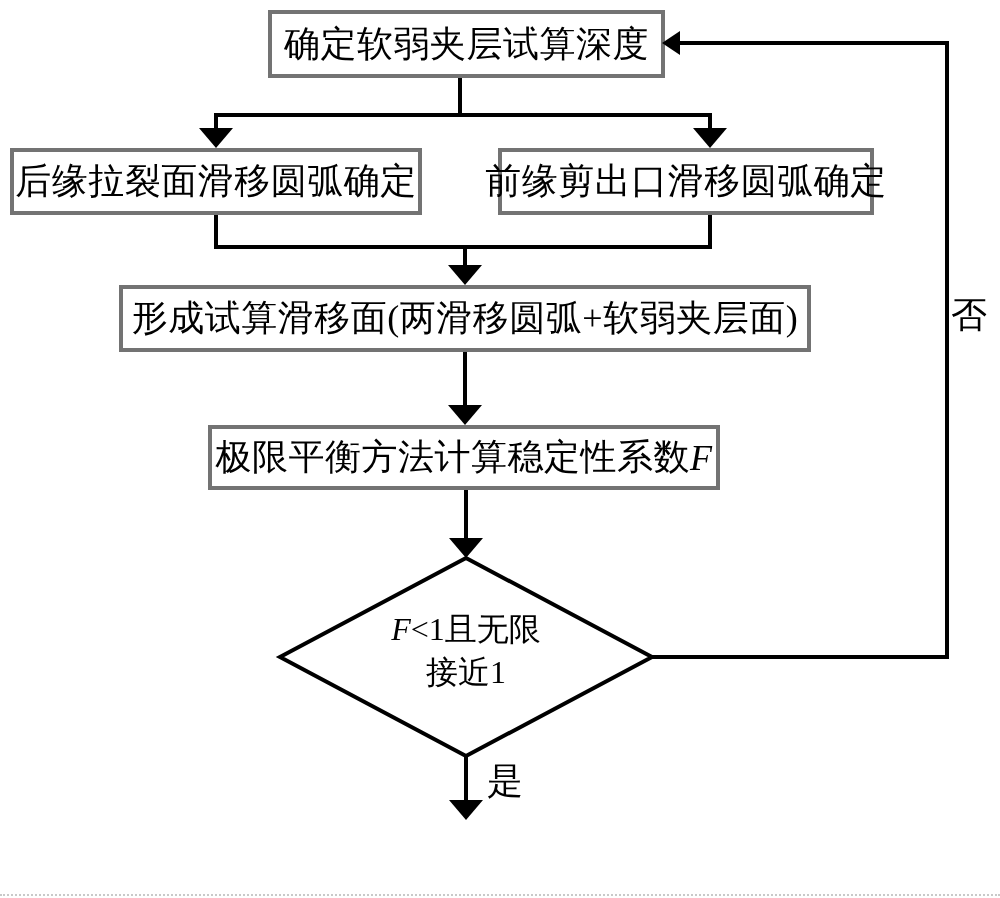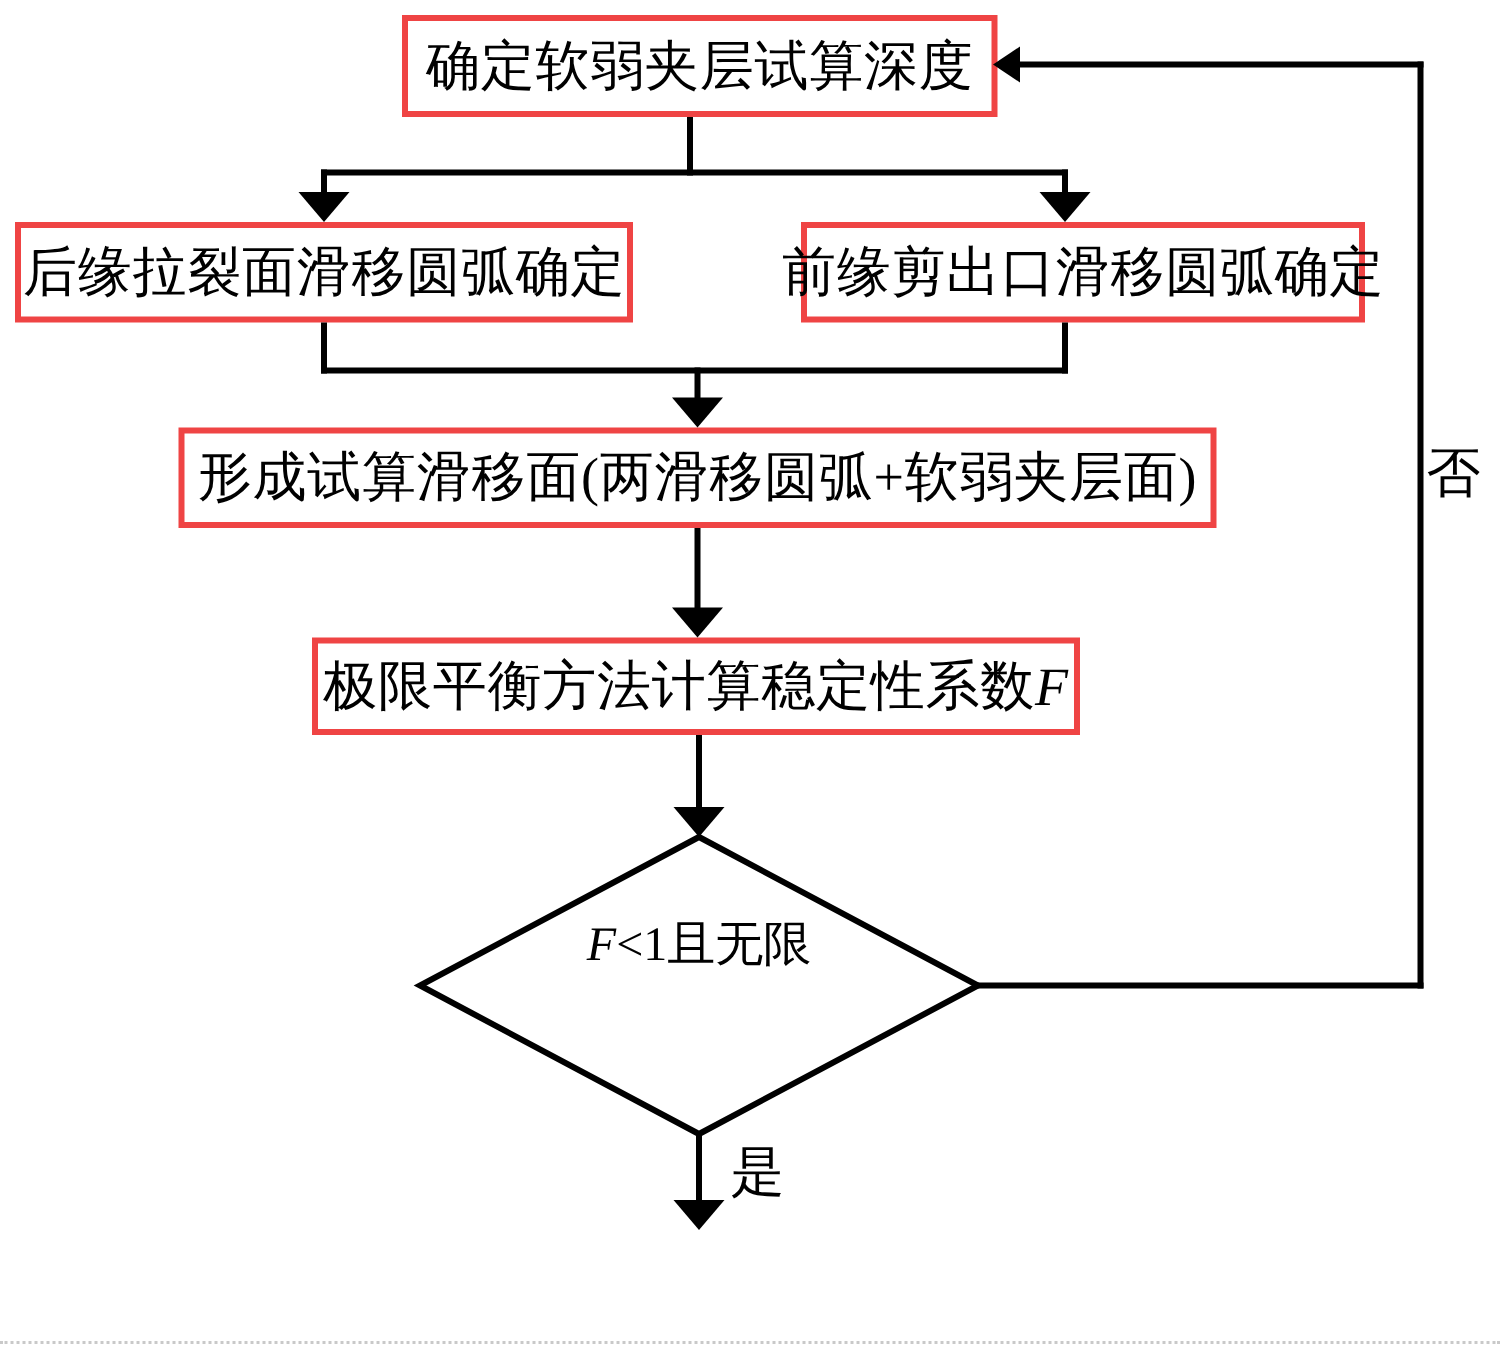--- a/index.html
+++ b/index.html
@@ -12,21 +12,21 @@
     width: 1000px;
     height: 898px;
     background: #ffffff;
     font-family: "Liberation Serif", "DejaVu Serif", serif;
     color: #000;
     overflow: hidden;
   }
   .box {
     position: absolute;
     box-sizing: border-box;
-    border: 4px solid #ef4444;
+    border: 4px solid #737373;
     background: #fff;
     display: flex;
     align-items: center;
     justify-content: center;
     font-size: 36px;
     white-space: nowrap;
     letter-spacing: 0.5px;
   }
   .line {
     position: absolute;
@@ -84,39 +84,40 @@
 <div id="canvas">
 
   <div class="box" style="left:268px; top:10px; width:397px; height:68px;">
     <span>确定软弱夹层试算深度</span>
   </div>
 
   <div class="box" style="left:10px; top:148px; width:412px; height:67px;text-align:right;">
     <span>后缘拉裂面滑移圆弧确定</span>
   </div>
 
-  <div class="box" style="left:498px; top:148px; width:376px; height:67px;margin-left:36px;">
+  <div class="box" style="left:498px; top:148px; width:376px; height:67px;">
     <span>前缘剪出口滑移圆弧确定</span>
   </div>
 
   <div class="box" style="left:208px; top:425px; width:512px; height:65px;">
     <span>极限平衡方法计算稳定性系数</span>
       <span class="em">F</span>
   </div>
 
   <div class="box" style="left:119px; top:285px; width:692px; height:67px;">
     <span>形成试算滑移面(两滑移圆弧+软弱夹层面)</span>
   </div>
 
 
   <svg class="diamond-svg" width="388" height="214" viewBox="0 0 388 214">
     <polygon points="194,8 380,107 194,206 8,107" fill="#ffffff" stroke="#000000" stroke-width="4"></polygon>
   </svg>
   <div class="diamond-text">
     <div><span class="em">F</span><span>&lt;1且无限</span></div>
+    <div>接近1</div>
   </div>
 
   <div class="line" style="left:458px; top:78px; width:4px; height:39px;"></div>
   <div class="line" style="left:214px; top:113px; width:498px; height:4px;"></div>
 
   <div class="line" style="left:214px; top:113px; width:4px; height:18px;"></div>
   <div class="arrow-down" style="left:199px; top:128px;"></div>
 
   <div class="line" style="left:708px; top:113px; width:4px; height:18px;"></div>
   <div class="arrow-down" style="left:693px; top:128px;"></div>

